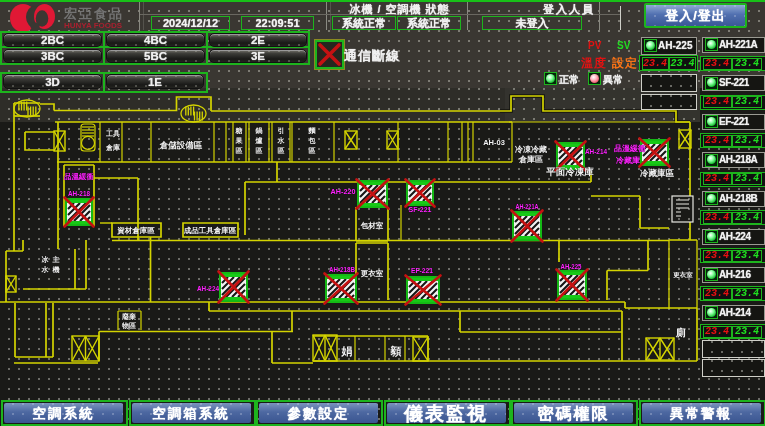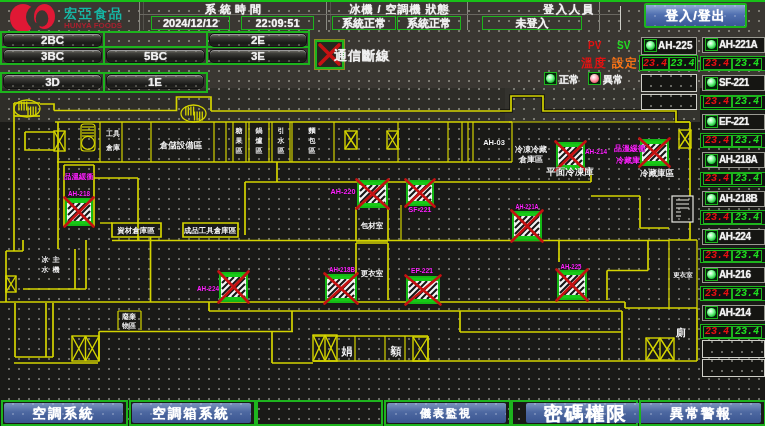--- a/index.html
+++ b/index.html
@@ -37,24 +37,23 @@
 <div class="abs" style="left:140px;top:14px;width:480px;height:1px;background:#6a6861;"></div>
 
 <svg class="abs" style="left:0;top:0" width="60" height="34" viewBox="0 0 60 34">
 <ellipse cx="23" cy="18" rx="13" ry="14" fill="#e01835"></ellipse>
 <ellipse cx="35" cy="17" rx="9" ry="11" fill="#3a3732"></ellipse>
 <ellipse cx="44.5" cy="16.5" rx="10.5" ry="12.5" fill="#e01835"></ellipse>
 <ellipse cx="42" cy="18.5" rx="6.3" ry="8.3" fill="#3a3732"></ellipse>
 <ellipse cx="35" cy="26.5" rx="4.5" ry="4" fill="#3a3732"></ellipse>
 </svg>
 
-<div class="abs" style="left:64px;top:5px;width:70px;height:14px;color:#14b8a6;font-size:13px;font-weight:bold;letter-spacing:2px;">宏亞食品</div>
+<div class="abs" style="left:64px;top:5px;width:70px;height:14px;color:#737373;font-size:13px;font-weight:bold;letter-spacing:2px;">宏亞食品</div>
 <div class="abs" style="left:64px;top:21px;width:70px;height:9px;color:#a8202f;font-size:8px;font-weight:bold;">HUNYA FOODS</div>
 
-<div class="abs wt" style="left:150px;top:2px;width:170px;font-size:11px;text-align:center;letter-spacing:4px;">系統時間</div>
 
 <div class="gbox" style="left:151px;top:16px;width:77px;height:12px;">2024/12/12</div>
 
 <div class="gbox" style="left:241px;top:16px;width:71px;height:12px;">22:09:51</div>
 
 <div class="abs wt" style="left:332px;top:2px;width:135px;font-size:11px;text-align:center;letter-spacing:1px;">冰機 / 空調機 狀態</div>
 
 <div class="gbox" style="left:332px;top:16px;width:62px;height:12px;">系統正常</div>
 
 <div class="gbox" style="left:397px;top:16px;width:62px;height:12px;">系統正常</div>
@@ -68,39 +67,40 @@
 <div class="abs" style="left:0;top:31px;width:306px;height:30px;border:2px solid #1db41d;"></div>
 <div class="abs" style="left:103px;top:31px;width:2px;height:34px;background:#1db41d;"></div>
 <div class="abs" style="left:206px;top:31px;width:2px;height:34px;background:#1db41d;"></div>
 <div class="abs" style="left:0;top:46px;width:310px;height:2px;background:#1db41d;"></div>
 
 <div class="abs" style="left:0;top:72px;width:204px;height:17px;border:2px solid #1db41d;"></div>
 <div class="abs" style="left:103px;top:72px;width:2px;height:21px;background:#1db41d;"></div>
 
 <div class="btn dots" style="left:3px;top:33px;width:97px;height:12px;line-height:13px;">2BC</div>
 
+<div class="btn dots" style="left:106px;top:33px;width:97px;height:12px;line-height:13px;">4BC</div>
 
 <div class="btn dots" style="left:209px;top:33px;width:96px;height:12px;line-height:13px;">2E</div>
 
 <div class="btn dots" style="left:3px;top:48.5px;width:97px;height:12px;line-height:13px;">3BC</div>
 
 <div class="btn dots" style="left:106px;top:48.5px;width:97px;height:12px;line-height:13px;">5BC</div>
 
 <div class="btn dots" style="left:209px;top:48.5px;width:96px;height:12px;line-height:13px;">3E</div>
 
 <div class="btn dots" style="left:3px;top:74px;width:97px;height:13px;line-height:14px;">3D</div>
 
 <div class="btn dots" style="left:106px;top:74px;width:96px;height:13px;line-height:14px;">1E</div>
 
 <div class="abs" style="left:315px;top:40px;width:25px;height:25px;border:2px solid #1db41d;background:#26261f;box-shadow:0 0 0 1px #8a8a20;">
 <svg width="25" height="25">
         <path d="M3 3 L22 22 M22 3 L3 22" stroke="#c41212" stroke-width="3.6" stroke-linecap="round"></path>
       </svg></div>
 
-<div class="abs wt" style="left:334px;top:47px;font-size:13px;letter-spacing:1px;">通信斷線</div>
+<div class="abs wt" style="left:344px;top:47px;font-size:13px;letter-spacing:1px;">通信斷線</div>
 
 <div class="abs" style="left:588px;top:40px;font-size:10px;font-weight:bold;color:#e01212;">PV</div>
 
 <div class="abs" style="left:617px;top:40px;font-size:10px;font-weight:bold;color:#22dd22;">SV</div>
 
 <div class="abs" style="left:581px;top:55px;font-size:12px;font-weight:bold;color:#e01212;letter-spacing:1px;">溫度</div>
 
 <div class="abs" style="left:612px;top:55px;font-size:12px;font-weight:bold;color:#f97316;letter-spacing:1px;">設定</div>
 
 <div class="led" style="left:544px;top:72px;">
@@ -611,25 +611,26 @@
 <div class="abs" style="left:1.0px;top:400px;width:123px;height:22px;border:2px solid #1db41d;"></div>
 
 <div class="bbtn dots" style="left:4.0px;top:403px;width:119px;height:20px;line-height:21px;border:none;letter-spacing:2px;font-size:13.5px;">空調系統</div>
 
 <div class="abs" style="left:128.5px;top:400px;width:123px;height:22px;border:2px solid #1db41d;"></div>
 
 <div class="bbtn dots" style="left:131.5px;top:403px;width:119px;height:20px;line-height:21px;border:none;letter-spacing:2px;font-size:13.5px;">空調箱系統</div>
 
 <div class="abs" style="left:256.0px;top:400px;width:123px;height:22px;border:2px solid #1db41d;"></div>
 
+<div class="bbtn dots" style="left:259.0px;top:403px;width:119px;height:20px;line-height:21px;border:none;letter-spacing:2px;font-size:13.5px;">參數設定</div>
 
 <div class="abs" style="left:383.5px;top:400px;width:123px;height:22px;border:2px solid #1db41d;"></div>
 
-<div class="bbtn dots" style="left:386.5px;top:403px;width:119px;height:20px;line-height:21px;border:none;letter-spacing:2px;font-size:11px;">儀表監視</div>
+<div class="bbtn dots" style="left:386.5px;top:403px;width:119px;height:20px;line-height:21px;border:none;letter-spacing:2px;font-size:19px;">儀表監視</div>
 
 <div class="abs" style="left:511.0px;top:400px;width:123px;height:22px;border:2px solid #1db41d;"></div>
 
-<div class="bbtn dots" style="left:514.0px;top:403px;width:119px;height:20px;line-height:21px;border:none;letter-spacing:2px;font-size:19px;margin-left:12px;">密碼權限</div>
+<div class="bbtn dots" style="left:514.0px;top:403px;width:119px;height:20px;line-height:21px;border:none;letter-spacing:2px;font-size:16px;">密碼權限</div>
 
 <div class="abs" style="left:638.5px;top:400px;width:123px;height:22px;border:2px solid #1db41d;"></div>
 
 <div class="bbtn dots" style="left:641.5px;top:403px;width:119px;height:20px;line-height:21px;border:none;letter-spacing:2px;font-size:13.5px;">異常警報</div>
 </div>
 
 </body></html>

